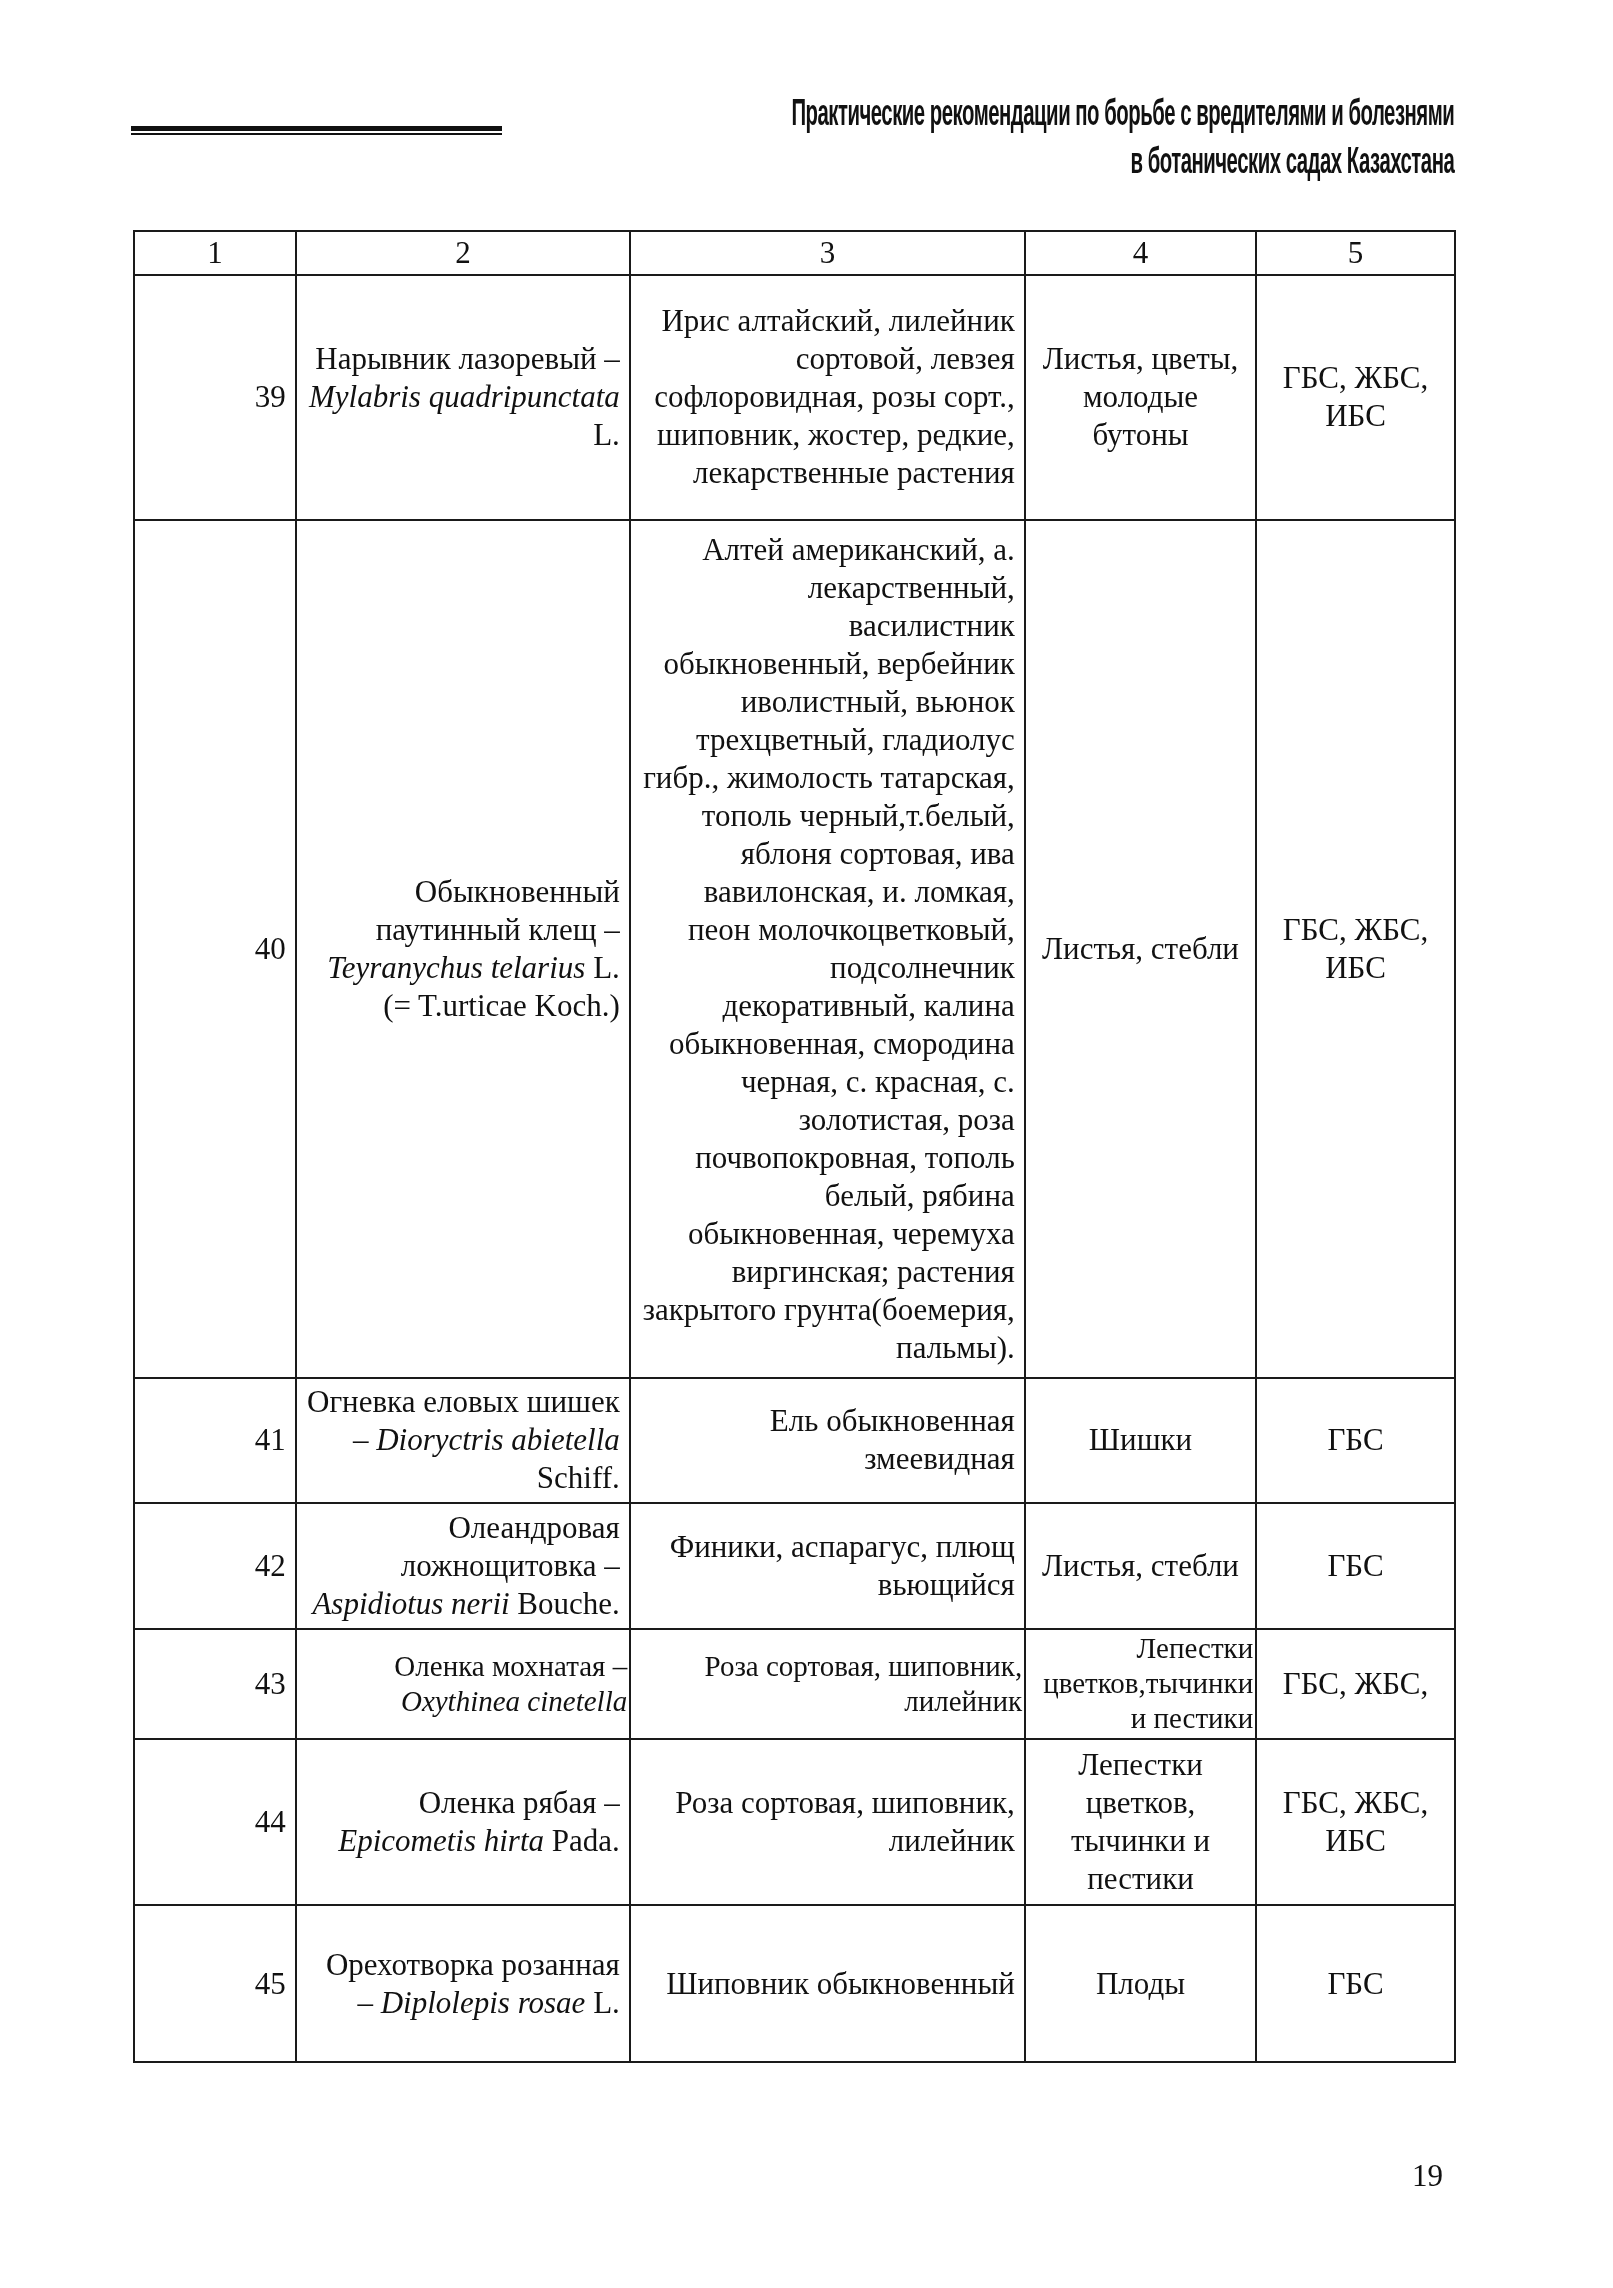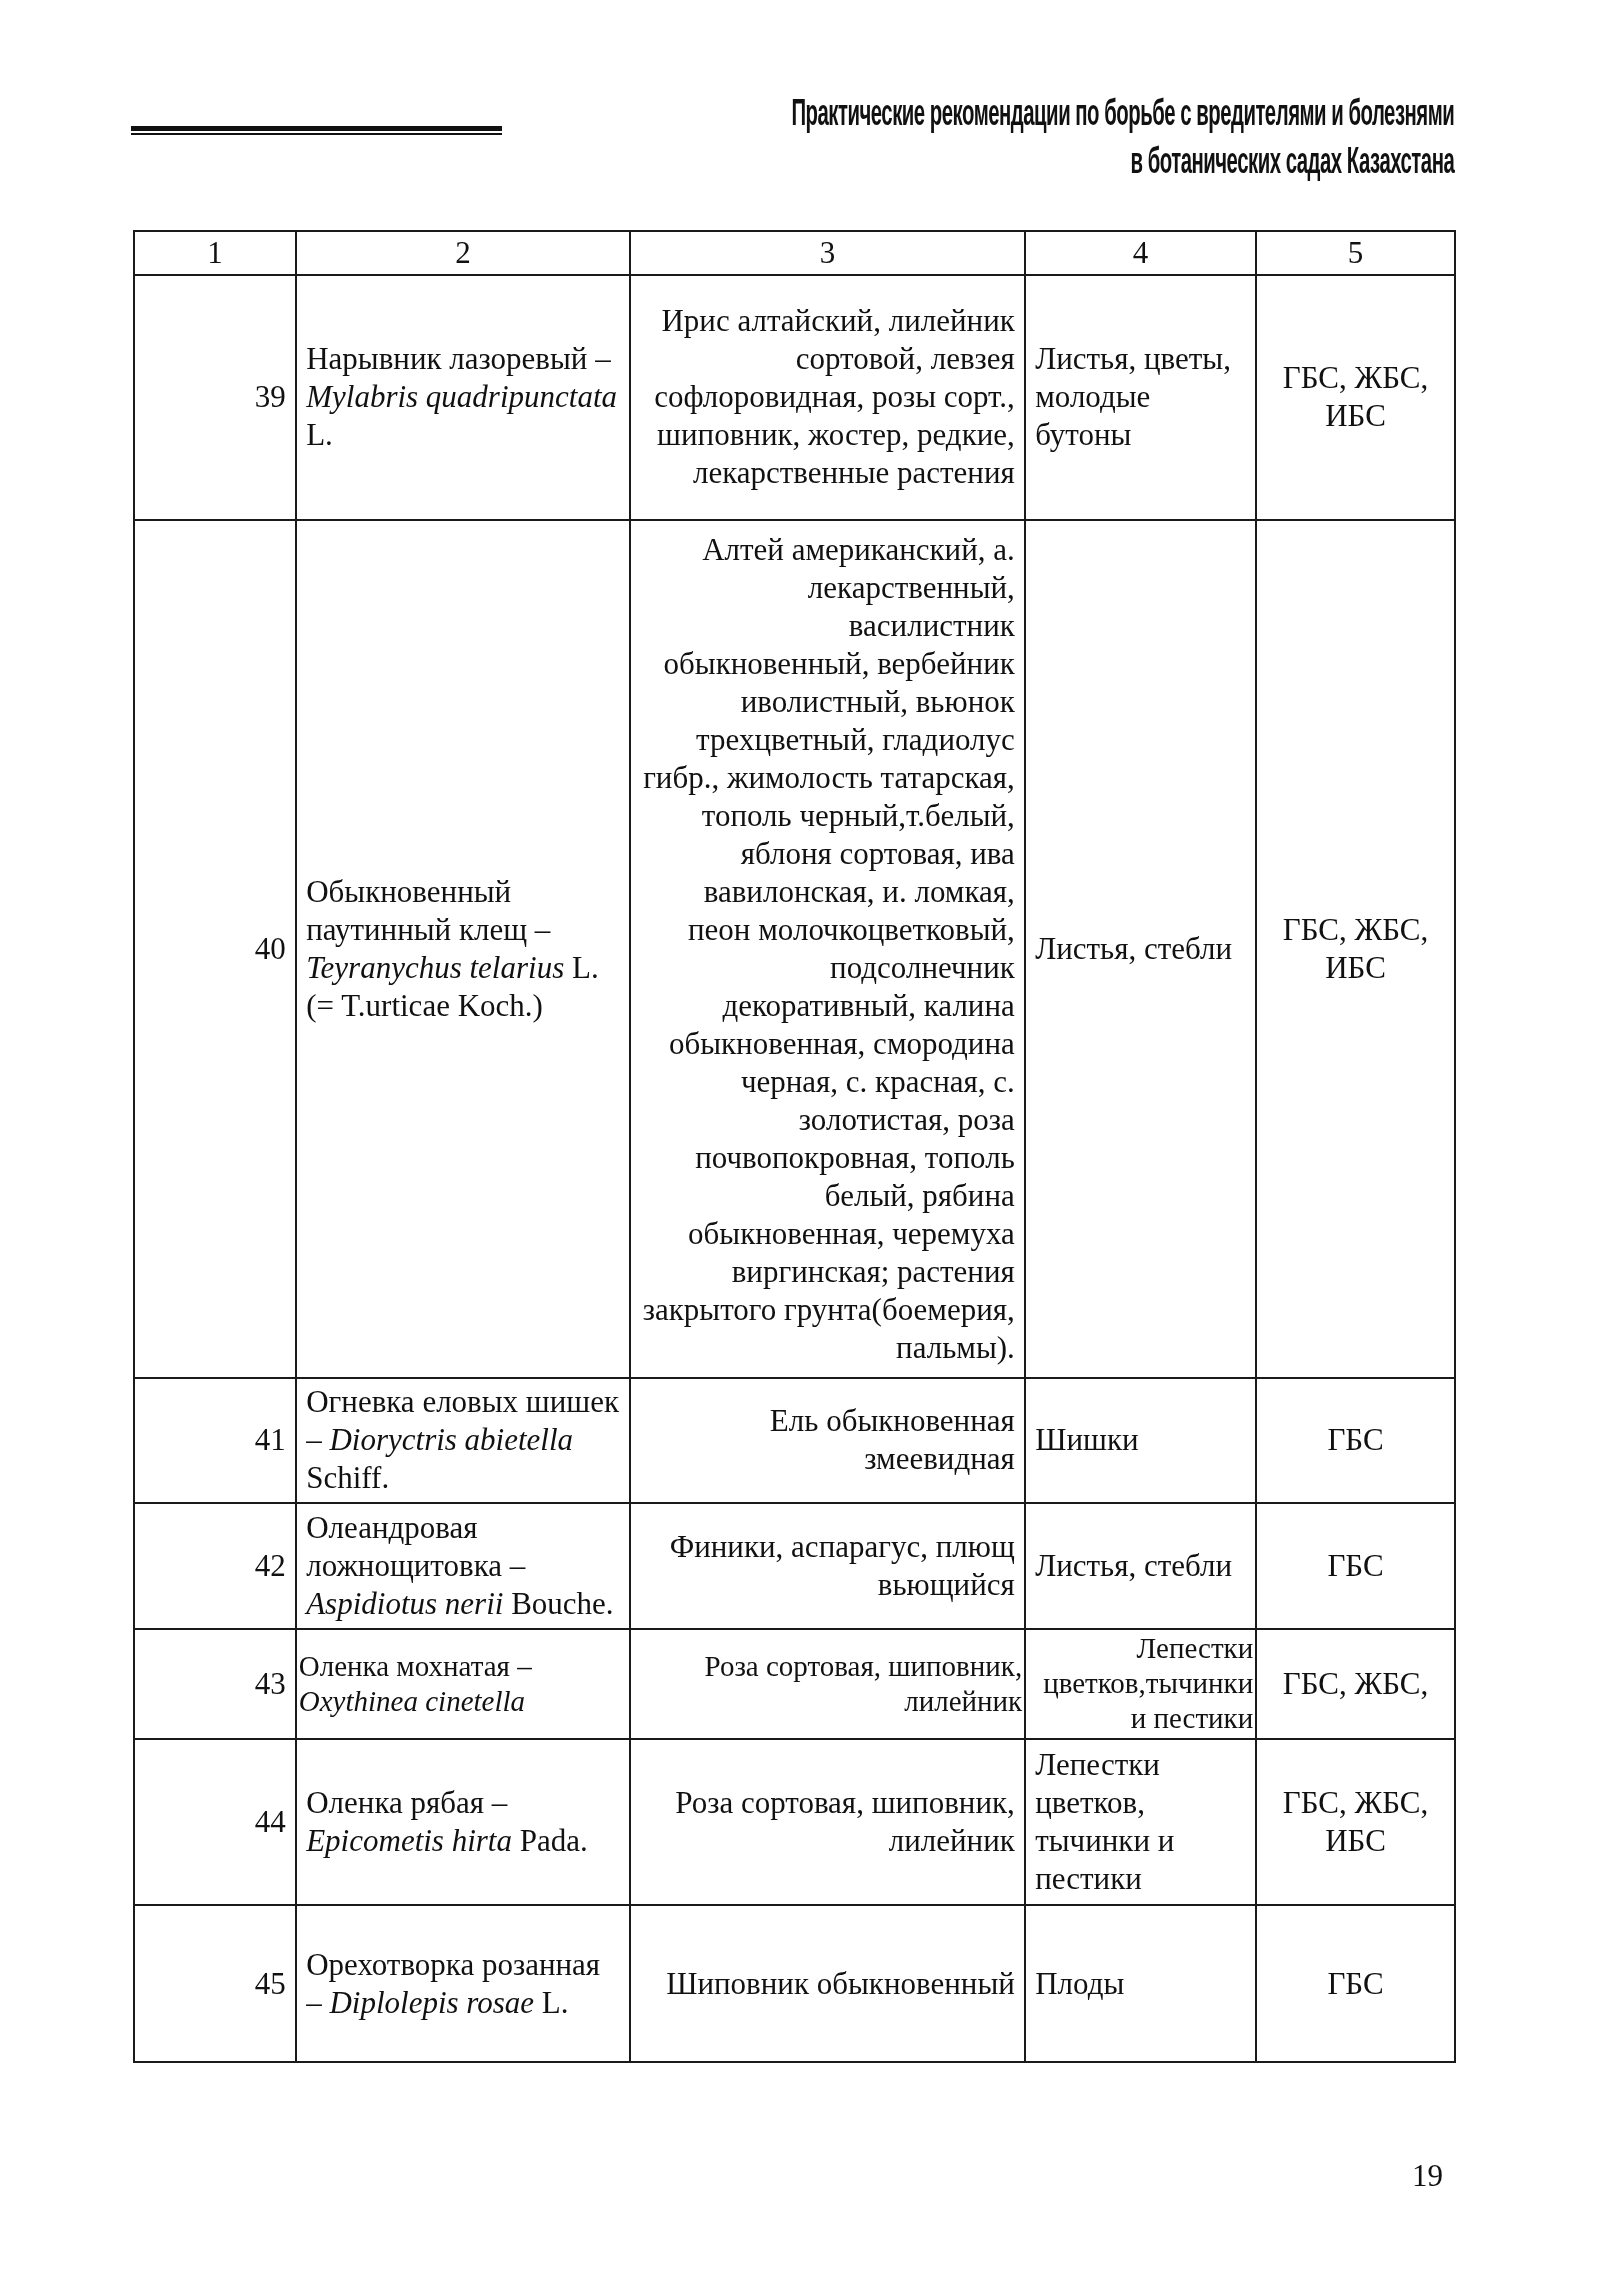--- a/index.html
+++ b/index.html
@@ -4,23 +4,23 @@
 <style>
   html, body { margin: 0; padding: 0; background: #ffffff; }
   body { width: 1613px; height: 2289px; position: relative; overflow: hidden; font-family: "Liberation Serif", "DejaVu Serif", serif; color: #111; }
   .rule-thick { position: absolute; left: 131px; top: 126px; width: 371px; height: 4.6px; background: #111; }
   .rule-thin { position: absolute; left: 131px; top: 133px; width: 371px; height: 1.8px; background: #111; }
   .header-title { position: absolute; right: 159px; top: 89px; text-align: right; font-family: "Liberation Sans", "DejaVu Sans", sans-serif; font-weight: bold; font-size: 37px; line-height: 48px; transform: scaleX(0.55); transform-origin: right top; white-space: nowrap; letter-spacing: -0.9px; }
   table.main { position: absolute; left: 133px; top: 230px; width: 1322px; border-collapse: collapse; table-layout: fixed; font-size: 31px; line-height: 38px; }
   table.main td { border: 2.8px solid #1a1a1a; vertical-align: middle; padding: 1.8px 9.2px; }
   table.main tr.hdr td { text-align: center; height: 38px; padding: 1.8px 3.7px; }
   td.c1 { text-align: right; padding-left: 7.4px !important; }
-  td.c2 { text-align: left; }
+  td.c2 { text-align: right; }
   td.c3 { text-align: right; }
-  td.c4 { text-align: left; }
+  td.c4 { text-align: center; }
   td.c5 { text-align: center; }
   td.tight { padding-left: 1.8px !important; padding-right: 1.8px !important; font-size: 29px; line-height: 35px; }
   i { font-style: italic; }
   .page-number { position: absolute; left: 1412px; top: 2149px; font-size: 31px; margin-top: 9px; }
 </style>
 </head>
 <body>
 
 <div class="rule-thick"></div>
 <div class="rule-thin"></div>

